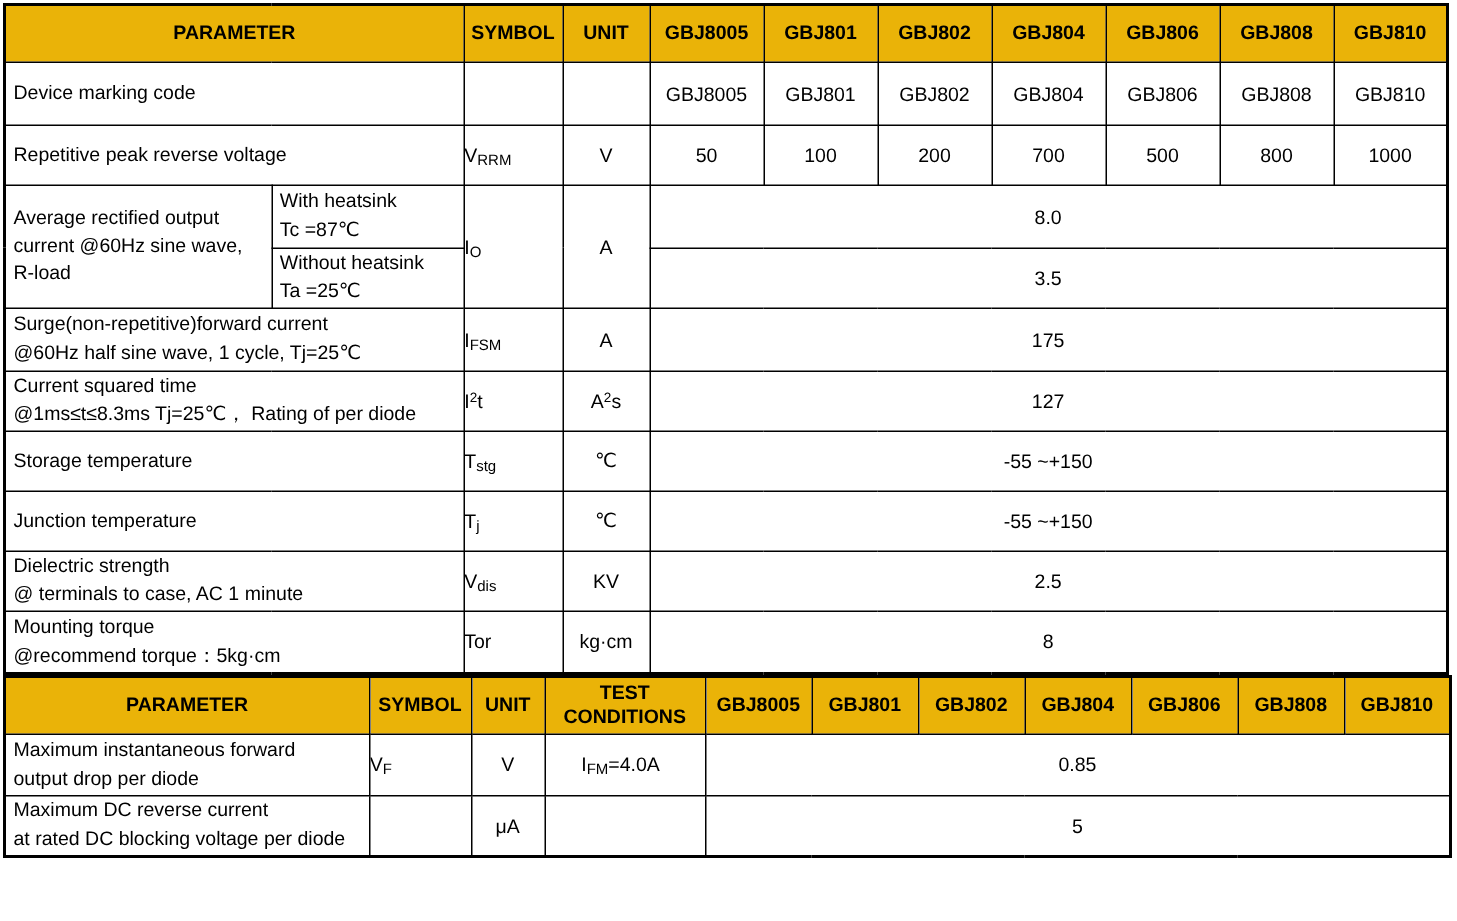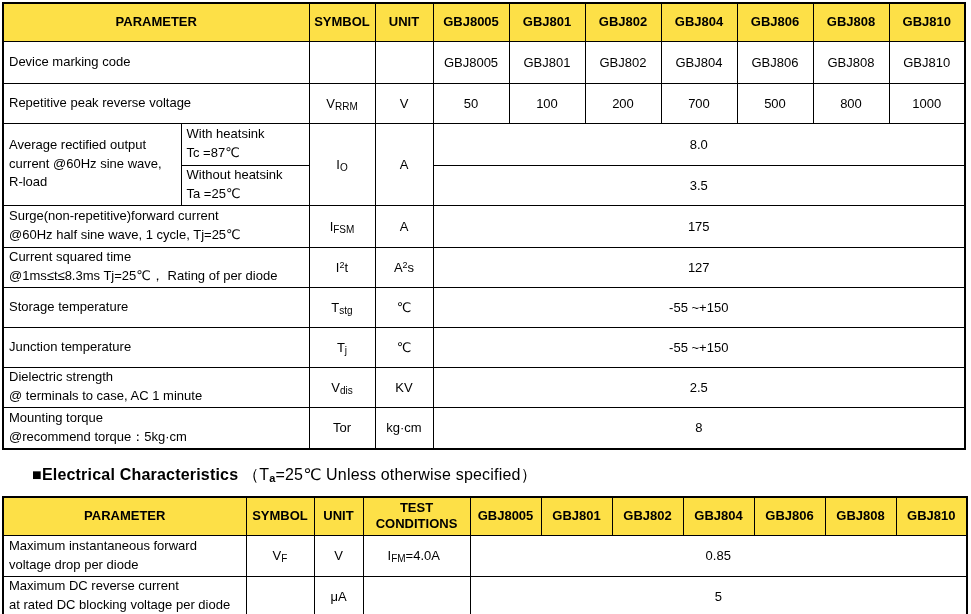--- a/index.html
+++ b/index.html
@@ -17,35 +17,35 @@
     border:2px solid #000;
   }
   td{
     border:1px solid #000;
     vertical-align:middle;
     font-size:13px;
     overflow:hidden;
     padding:0;
   }
   .hd{
-    background:#fde047;
+    background:#eab308;
     font-weight:bold;
     text-align:center;
     font-size:13px;
     white-space:pre-line;
     line-height:1.25;
   }
   .param{
     text-align:left;
     padding:0 5px;
     white-space:pre-line;
     line-height:1.45;
   }
   .val{text-align:center;}
-  .sym{text-align:center;}
+  .sym{}
   .test{
     text-align:left;
     padding:3px 24px;
     margin-top:16px;
   }
   sub.sb{font-size:10px;vertical-align:-2px;line-height:0;}
   sup.sp{font-size:9px;vertical-align:4px;line-height:0;}
   .title{
     margin:15px 0 0 30px;
     height:31px;
@@ -164,21 +164,20 @@
     <tr style="height:42px">
       <td colspan="2" class="param">Mounting torque
 @recommend torque：5kg·cm</td>
       <td class="sym"><span>Tor</span></td>
       <td class="val">kg·cm</td>
       <td colspan="7" class="val">8</td>
     </tr>
   </tbody>
     </table>
 
-  <div class="title"><span class="b">■</span><span class="b">Electrical Characteristics </span><span>（T</span><sub class="sb">a</sub><span>=25℃ Unless otherwise specified）</span></div>
 
   <table>
     <colgroup>
       <col style="width:243px">
         <col style="width:68px">
         <col style="width:49px">
         <col style="width:107px">
       <col style="width:71px">
         <col style="width:71px">
         <col style="width:71px">
@@ -197,21 +196,21 @@
       <td class="hd">GBJ8005</td>
       <td class="hd">GBJ801</td>
       <td class="hd">GBJ802</td>
       <td class="hd">GBJ804</td>
       <td class="hd">GBJ806</td>
       <td class="hd">GBJ808</td>
       <td class="hd">GBJ810</td>
     </tr>
     <tr style="height:41px">
       <td class="param">Maximum instantaneous forward
-voltage drop per diode</td>
+output drop per diode</td>
       <td class="sym"><span>V</span><sub class="sb">F</sub></td>
       <td class="val">V</td>
       <td class="test"><span>I</span><sub class="sb">FM</sub><span>=4.0A</span></td>
       <td colspan="7" class="val">0.85</td>
     </tr>
     <tr style="height:41px">
       <td class="param">Maximum DC reverse current
 at rated DC blocking voltage per diode</td>
       <td class="sym"></td>
       <td class="val">μA</td>

